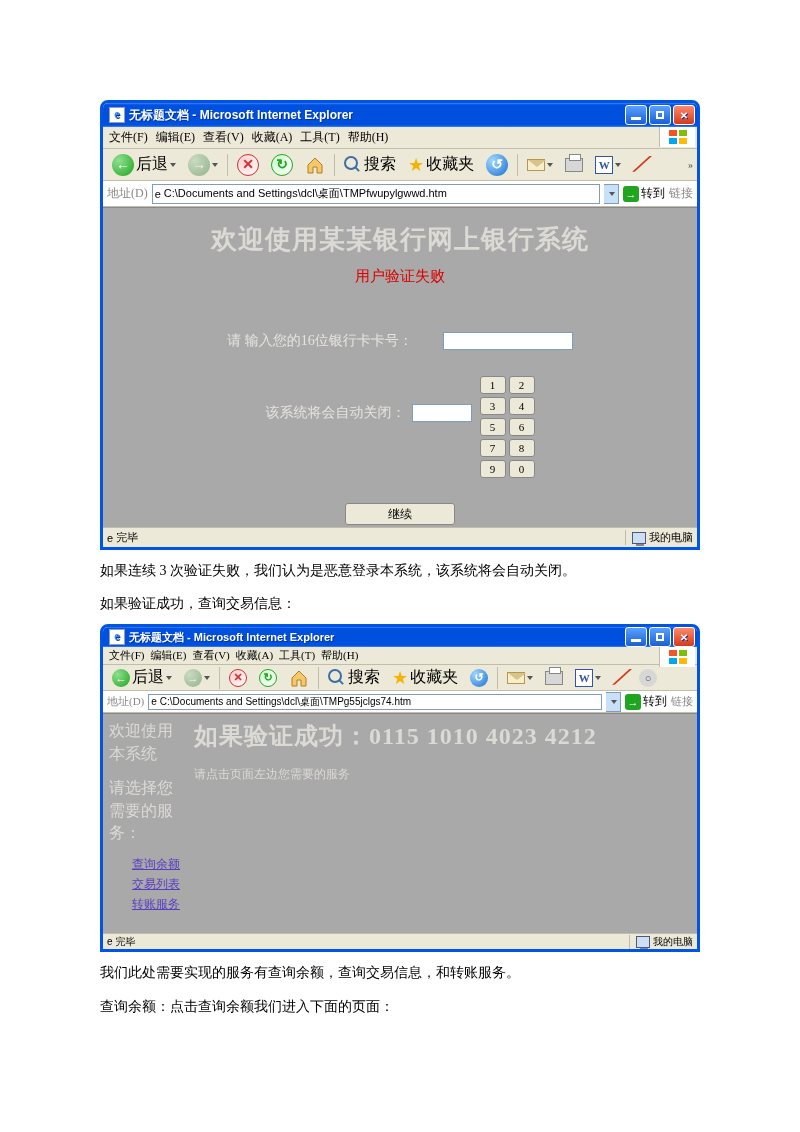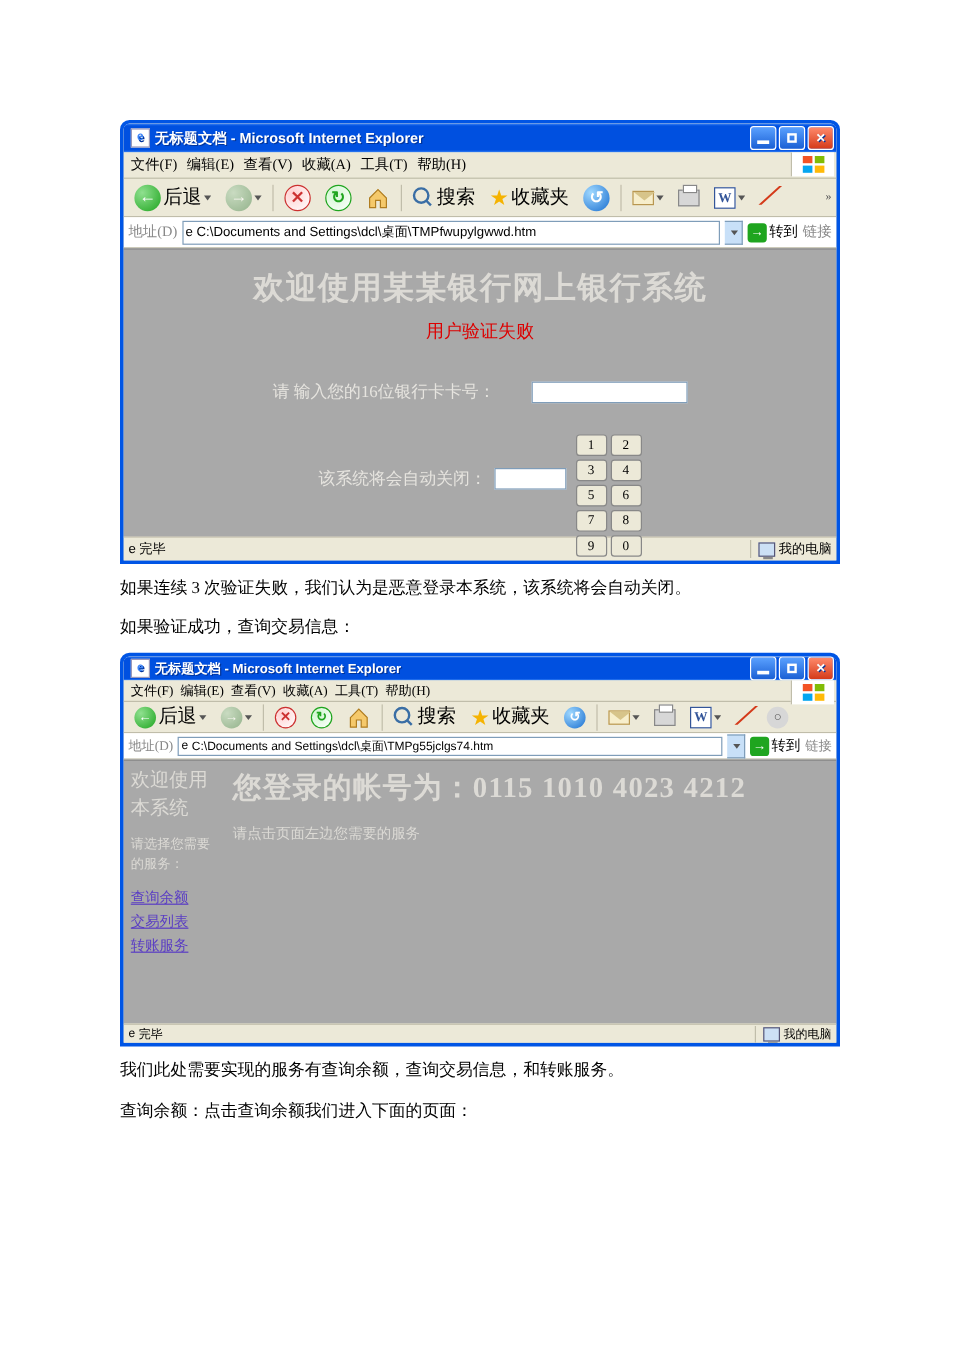--- a/index.html
+++ b/index.html
@@ -133,29 +133,29 @@
     display:flex; align-items:center; padding:0 2px; font-size:11px;
     font-family:Tahoma,"SimSun",sans-serif;
   }
   .addr-input .page-icon{margin-right:3px;}
   .addr-drop{width:15px;height:20px;background:#c8e0f8;border:1px solid #7f9db9;border-left:none;display:flex;align-items:center;justify-content:center;}
   .go-btn{display:flex;align-items:center;gap:2px;}
   .go-arrow{width:16px;height:16px;background:#1fa51f;border-radius:3px;color:#fff;display:flex;align-items:center;justify-content:center;font-size:11px;}
 
   .content1 {
     background: #a9a9a9;
-    height: 240px;
+    height: 320px;
     border-top: 1px solid #888;
     font-family: "SimSun","宋体",serif;
     text-align: center;
     position: relative;
   }
   .bank-title { color:#dcdad5; font-size:26px; font-weight:bold; padding-top:14px; letter-spacing:1px;}
   .fail-msg { color:#d00; font-size:15px; margin-top:10px;}
-  .form-row { display:flex; align-items:center; justify-content:center; margin-top:32px; color:#e6e4df;gap:24px;}
+  .form-row { display:flex; align-items:center; justify-content:center; margin-top:46px; color:#e6e4df;gap:24px;}
   .form-row2 { display:flex; align-items:flex-start; justify-content:center; margin-top:26px; color:#e6e4df;}
   .form-label { font-size:14px; margin-right:6px;}
   .text-input { background:#fff; border:1px solid #7f9db9; height:18px; width:130px;}
   .pwd-input { background:#fff; border:1px solid #7f9db9; height:18px; width:60px;}
   .keypad { margin-left:8px;}
   .keypad-row{display:flex;gap:3px;margin-bottom:3px;}
   .key{width:26px;height:18px;background:#ece9d8;border:1px solid #888;border-radius:3px;font-size:11px;display:flex;align-items:center;justify-content:center;color:#000;font-family:Tahoma;}
   .continue-btn{width:110px;height:22px;background:#ece9d8;border:1px solid #888;border-radius:3px;margin-top:22px;font-size:12px;display:inline-flex;align-items:center;justify-content:center;}
 
   .statusbar {
@@ -180,22 +180,22 @@
   .toolbar.small .tb-btn{height:22px;}
   .addressbar.small{height:22px;}
   .addressbar.small .addr-input{height:16px;font-size:10px;}
   .addressbar.small .addr-label{font-size:11px;}
   .content2 {
     background:#a9a9a9; height:220px; display:flex; border-top:1px solid #888;
     font-family:"SimSun","宋体",serif;
   }
   .sidebar { width:85px; padding:6px;}
   .sidebar .wel{color:#dcdad5;font-size:16px;line-height:1.4;}
-  .sidebar .sel{color:#dcdad5;font-size:11px;margin-top:12px;line-height:1.4;}
-  .sidebar .link{color:#5a3dc4;font-size:12px;text-decoration:underline;margin-top:3px;display:block;}
+  .sidebar .sel{color:#dcdad5;font-size:16px;margin-top:12px;line-height:1.4;}
+  .sidebar .link{color:#5a3dc4;font-size:12px;text-decoration:underline;margin-top:3px;display:block;margin-left:23px;}
   .sidebar .link.first{margin-top:12px;}
   .main-area{flex:1;padding:6px;}
   .acct-title{color:#dcdad5;font-size:24px;font-weight:bold;letter-spacing:1px;white-space:nowrap;}
   .inst{color:#dcdad5;font-size:12px;margin-top:14px;}
   .statusbar.small{height:16px;font-size:10px;}
 </style>
 </head>
 <body>
 
 <div class="ie-window" style="width:600px;">
@@ -450,21 +450,21 @@
   <div class="content2">
     <div class="sidebar">
       <div class="wel">欢迎使用本系统</div>
       <div class="sel">请选择您需要的服务：</div>
       <a class="link first">查询余额</a>
       <a class="link">交易列表</a>
       <a class="link">转账服务</a>
     </div>
     <div class="main-area">
       <div class="acct-title">
-        <span>您登录的帐号为：</span><span>0115 1010 4023 4212</span>
+        <span>如果验证成功：</span><span>0115 1010 4023 4212</span>
       </div>
       <div class="inst">请点击页面左边您需要的服务</div>
     </div>
   </div>
   <div class="statusbar small">
     <div class="st-left">
         <span class="page-icon">e</span>
         <span>完毕</span>
       </div>
     <div class="st-right">

